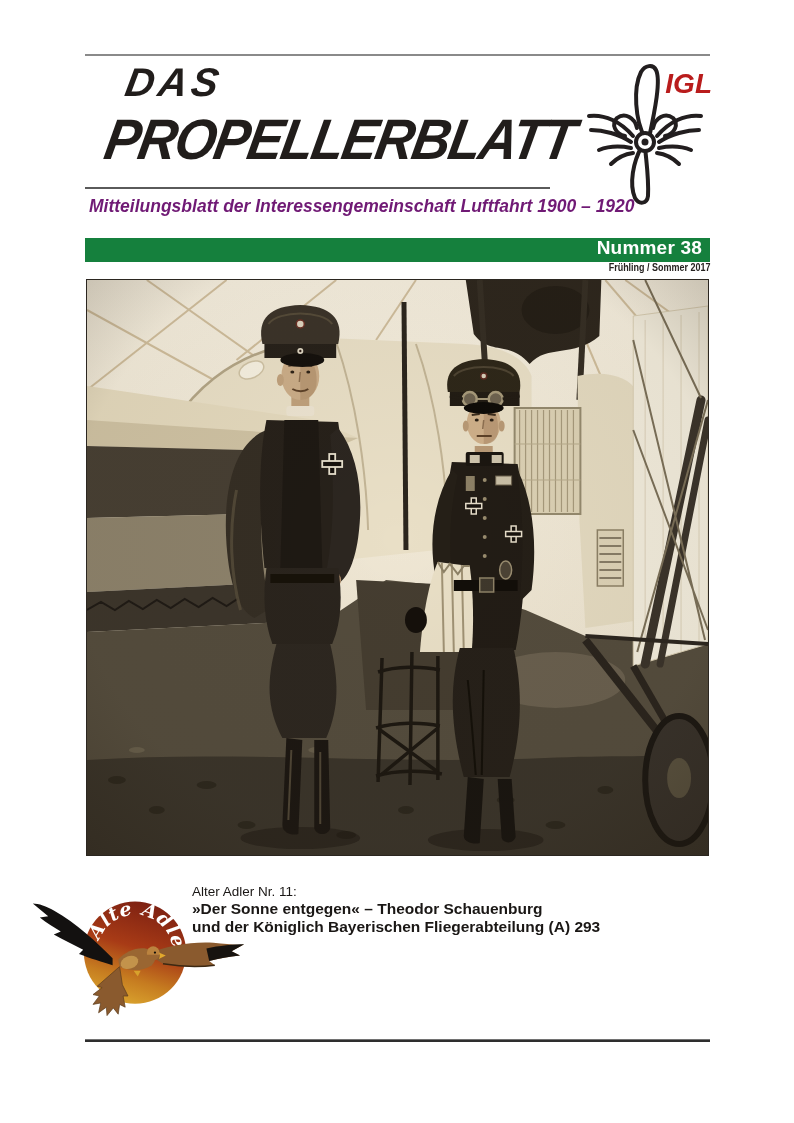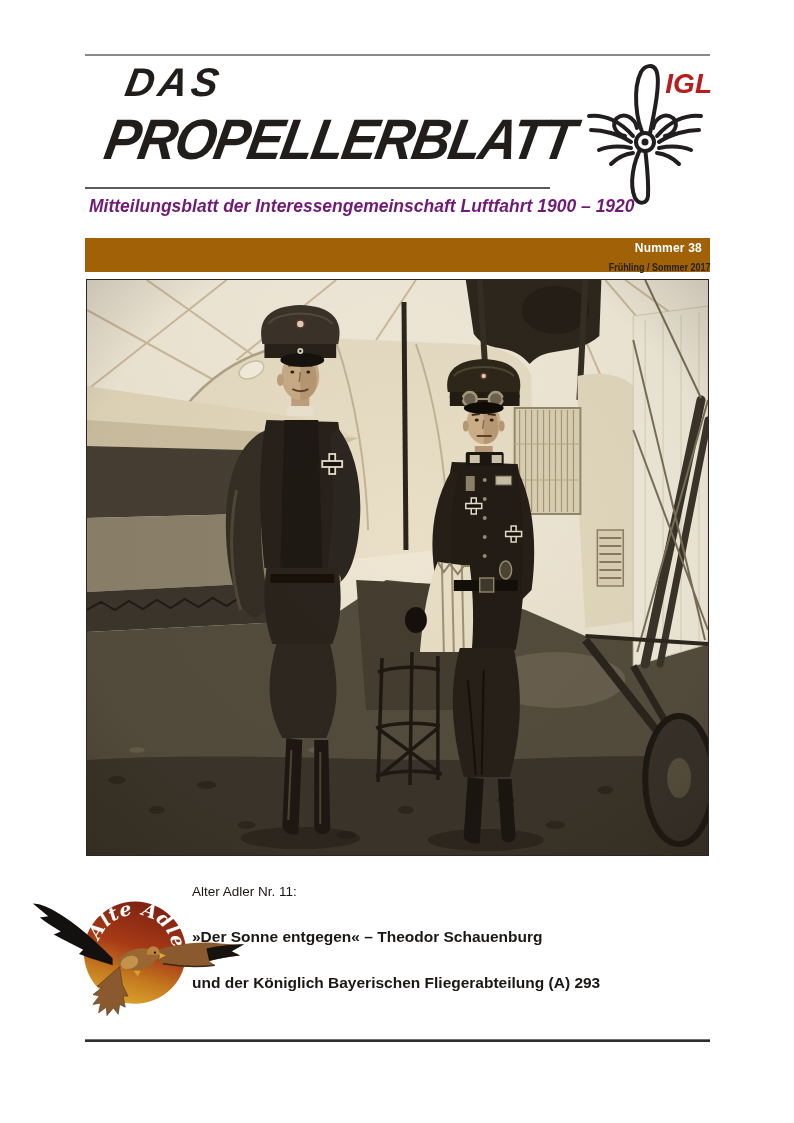--- a/index.html
+++ b/index.html
@@ -9,33 +9,33 @@
   .title-das{position:absolute;left:122px;top:60px;font-size:40px;font-weight:700;font-style:italic;
              letter-spacing:4px;transform:skewX(-10deg);transform-origin:0 100%;color:#211d1b;}
   .title-main{position:absolute;left:100px;top:106px;font-size:57px;font-weight:700;font-style:italic;
               letter-spacing:-2px;transform:skewX(-10deg) scaleX(.93);transform-origin:0 100%;
               white-space:nowrap;color:#211d1b;}
   .rule-title{position:absolute;left:85px;width:465px;top:187px;height:2px;background:#5a5a5a;}
   .subtitle{position:absolute;left:89px;top:196px;font-size:17.5px;font-style:italic;font-weight:600;
             color:#701a75;white-space:nowrap;}
   .igl-logo{position:absolute;left:585px;top:58px;width:127px;height:148px;}
   .igl-text{position:absolute;right:0;top:10px;font-size:28px;font-weight:700;font-style:italic;color:#b91c1c;}
-  .issue-bar{position:absolute;left:85px;width:625px;top:238px;height:34px;background:#a16207;
+  .issue-bar{position:absolute;left:85px;width:625px;top:238px;height:24px;background:#15803d;
              color:#fff;text-align:right;box-sizing:border-box;padding-right:8px;
-             font-size:12px;font-weight:600;line-height:20px;letter-spacing:.2px;}
+             font-size:19px;font-weight:600;line-height:20px;letter-spacing:.2px;}
   .issue-season{position:absolute;right:84px;top:261px;font-size:11.5px;font-weight:600;color:#262220;
                 transform:scaleX(.78);transform-origin:100% 50%;white-space:nowrap;}
   .photo-frame{position:absolute;left:86px;top:279px;width:623px;height:577px;
                border:1.5px solid #2b2620;box-sizing:border-box;background:#efe7d5;}
   .photo-frame svg{display:block;width:100%;height:100%;}
   .contents-section{position:absolute;left:85px;top:876px;width:625px;height:164px;}
   .alte-adler-logo{position:absolute;left:-55px;top:8px;width:217px;height:140px;}
   .contents-text{margin-left:107px;width:518px;padding-top:7px;color:#1a1715;}
   .c-label{font-size:13.5px;font-weight:400;line-height:17px;}
-  .c-bold{font-size:15.5px;font-weight:700;line-height:18px;margin-top:28px;}
+  .c-bold{font-size:15.5px;font-weight:700;line-height:18px;}
   .gap16{margin-top:16px;} .gap18{margin-top:18px;} .gap3{margin-top:3px;}
   .rule-bottom{position:absolute;left:85px;width:625px;top:1039px;height:3px;
                background:linear-gradient(#9a9a9a,#2e2e2e 45%,#2e2e2e);}
 </style>
 </head>
 <body>
 
 <div class="page">
 
   <div class="rule-top"></div>

